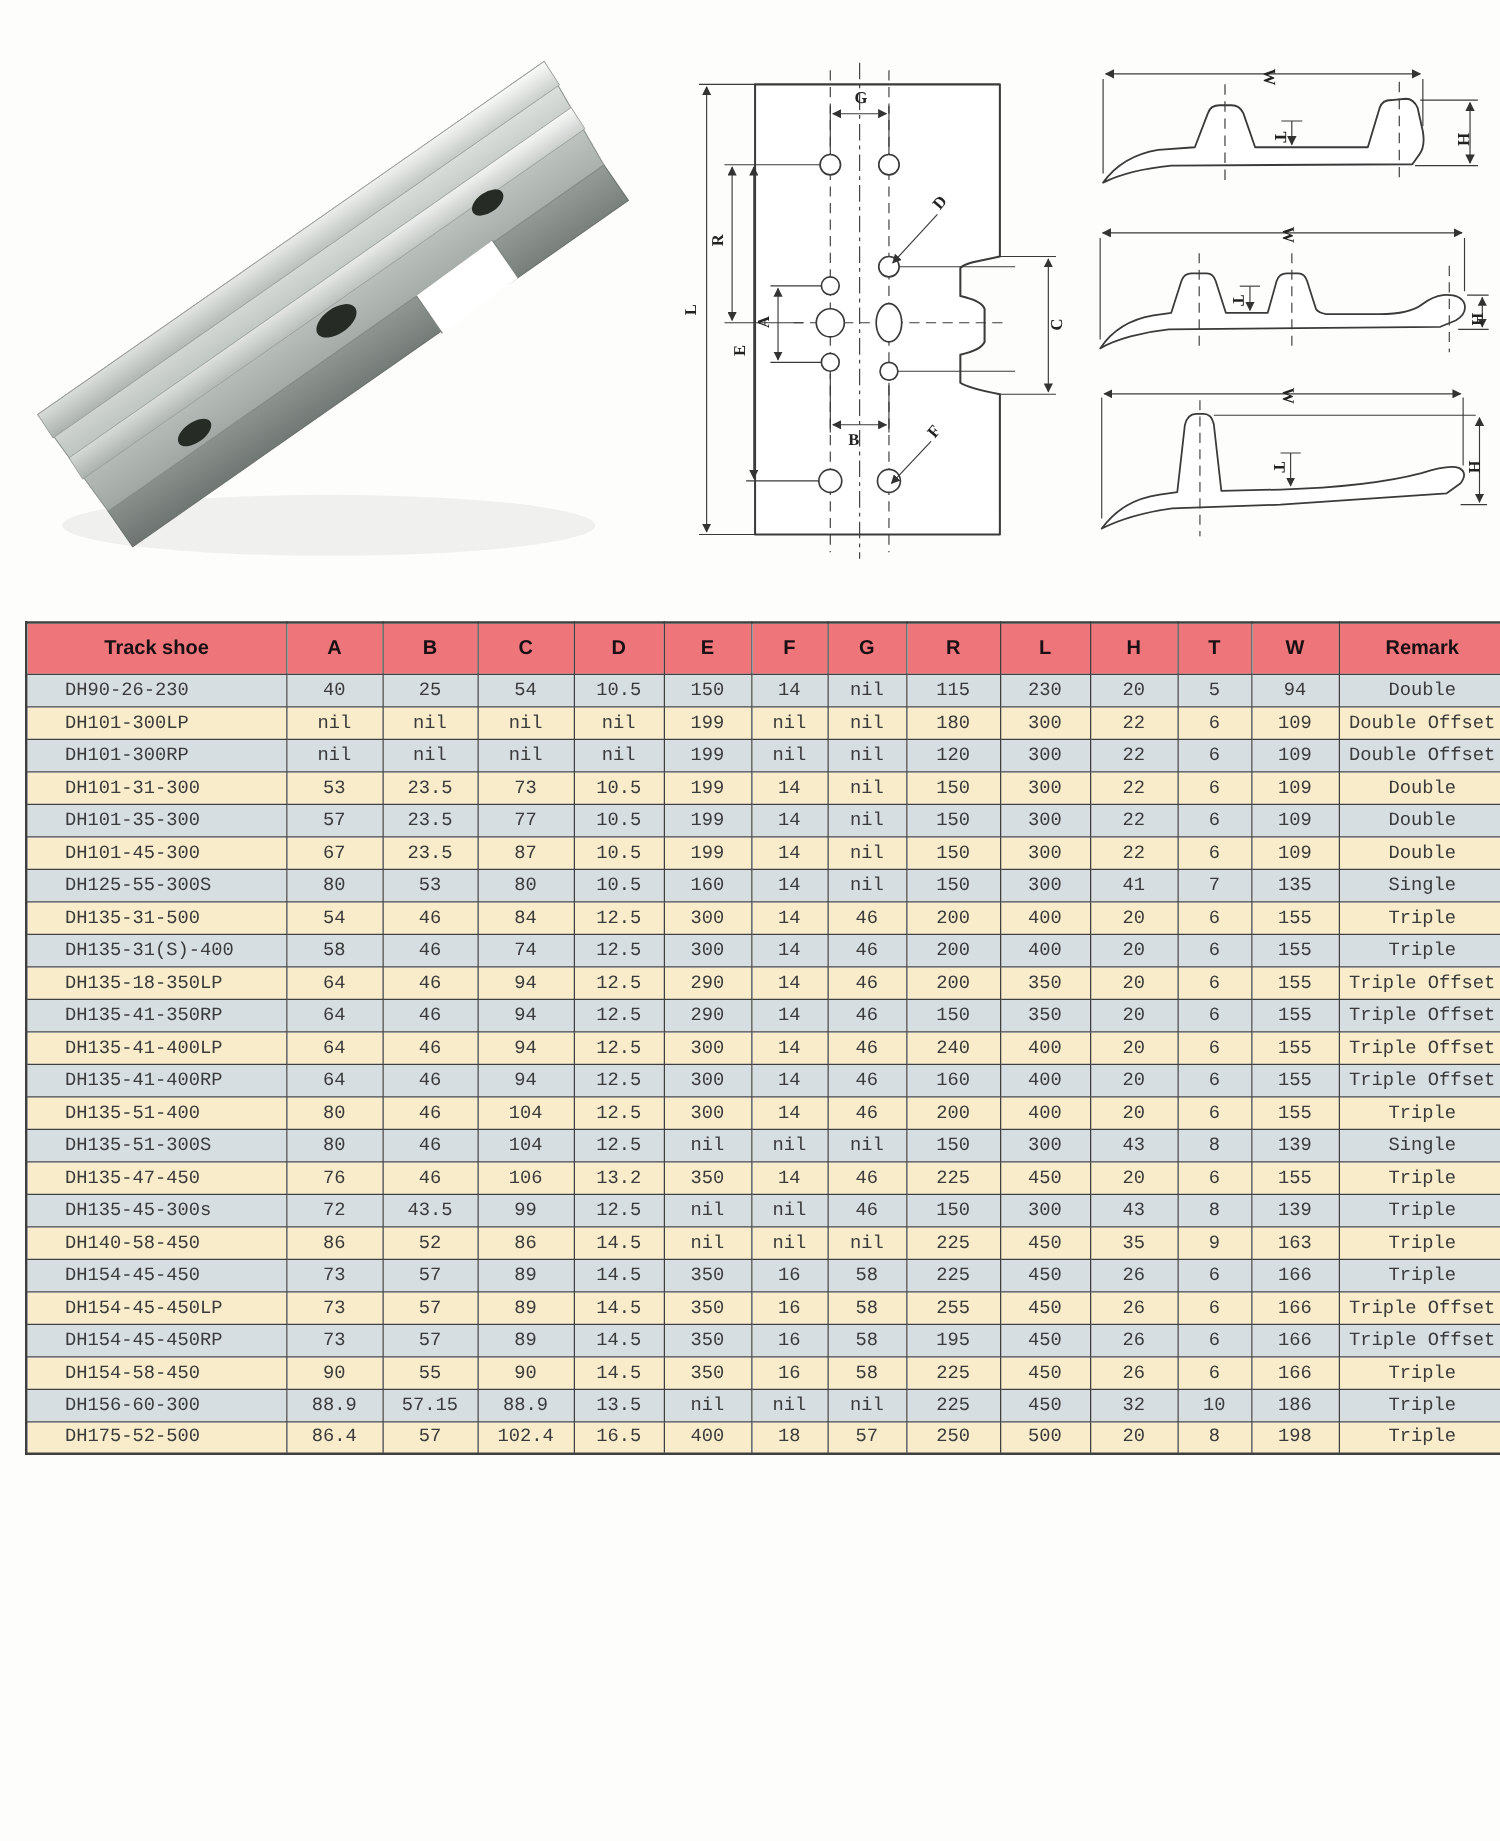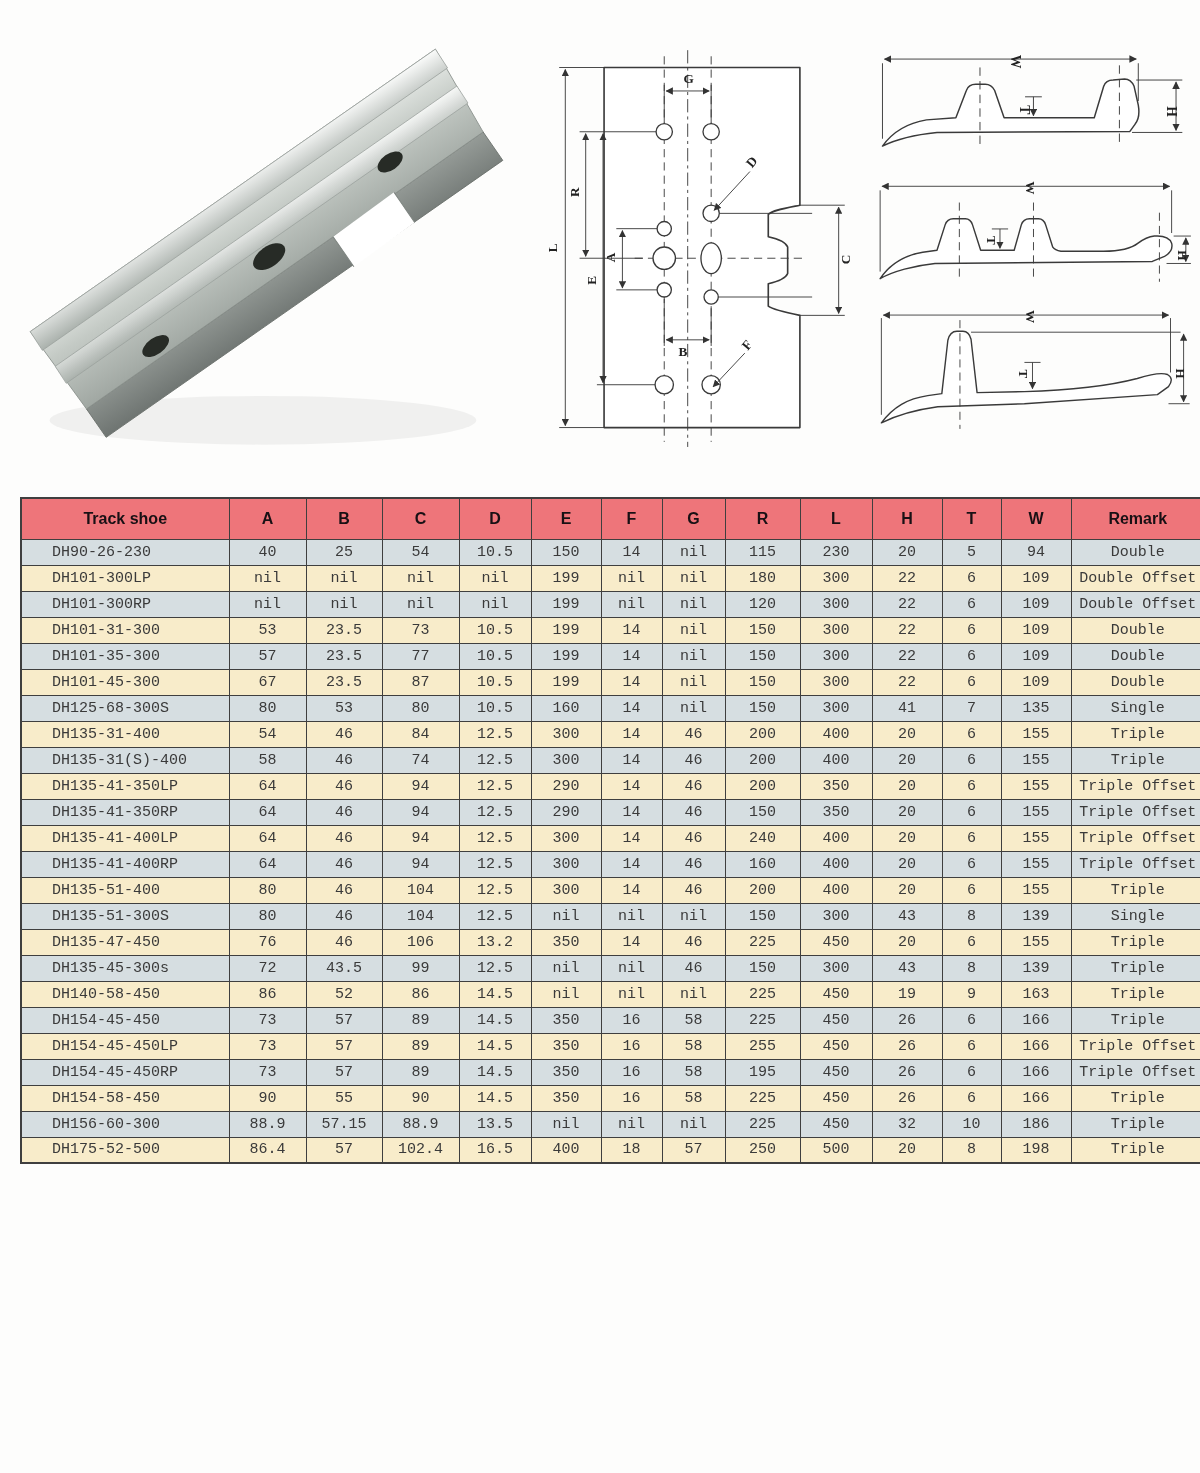--- a/index.html
+++ b/index.html
@@ -360,37 +360,37 @@
           <td>14</td>
           <td>nil</td>
           <td>150</td>
           <td>300</td>
           <td>22</td>
           <td>6</td>
           <td>109</td>
           <td>Double</td>
         </tr>
         <tr>
-          <td class="model">DH125-68-300S</td>
+          <td class="model">DH125-55-300S</td>
           <td>80</td>
           <td>53</td>
           <td>80</td>
           <td>10.5</td>
           <td>160</td>
           <td>14</td>
           <td>nil</td>
           <td>150</td>
           <td>300</td>
           <td>41</td>
           <td>7</td>
           <td>135</td>
           <td>Single</td>
         </tr>
         <tr>
-          <td class="model">DH135-31-400</td>
+          <td class="model">DH135-31-500</td>
           <td>54</td>
           <td>46</td>
           <td>84</td>
           <td>12.5</td>
           <td>300</td>
           <td>14</td>
           <td>46</td>
           <td>200</td>
           <td>400</td>
           <td>20</td>
@@ -408,21 +408,21 @@
           <td>14</td>
           <td>46</td>
           <td>200</td>
           <td>400</td>
           <td>20</td>
           <td>6</td>
           <td>155</td>
           <td>Triple</td>
         </tr>
         <tr>
-          <td class="model">DH135-41-350LP</td>
+          <td class="model">DH135-18-350LP</td>
           <td>64</td>
           <td>46</td>
           <td>94</td>
           <td>12.5</td>
           <td>290</td>
           <td>14</td>
           <td>46</td>
           <td>200</td>
           <td>350</td>
           <td>20</td>
@@ -546,21 +546,21 @@
           <td class="model">DH140-58-450</td>
           <td>86</td>
           <td>52</td>
           <td>86</td>
           <td>14.5</td>
           <td>nil</td>
           <td>nil</td>
           <td>nil</td>
           <td>225</td>
           <td>450</td>
-          <td>19</td>
+          <td>35</td>
           <td>9</td>
           <td>163</td>
           <td>Triple</td>
         </tr>
         <tr>
           <td class="model">DH154-45-450</td>
           <td>73</td>
           <td>57</td>
           <td>89</td>
           <td>14.5</td>

